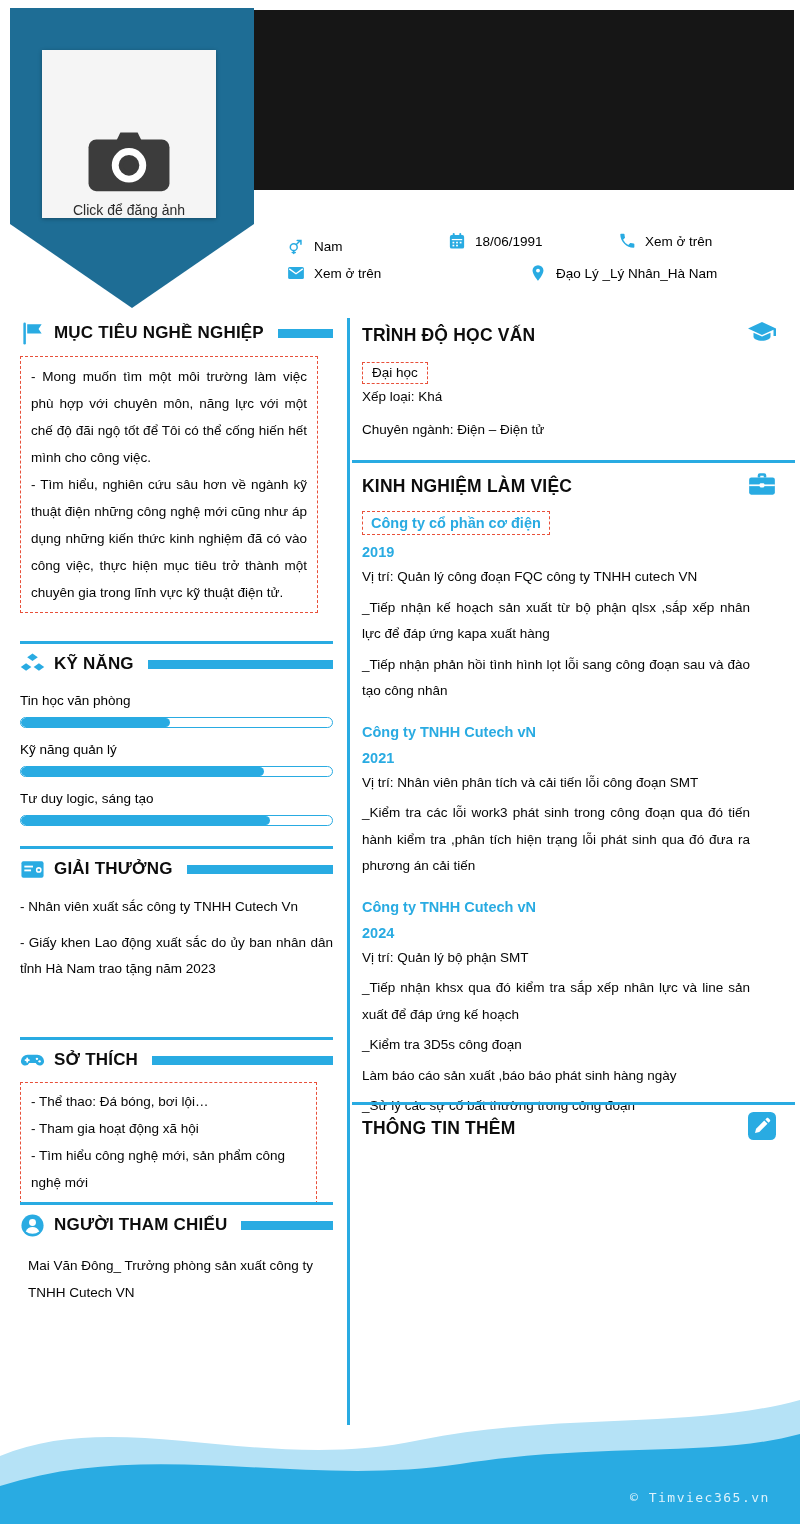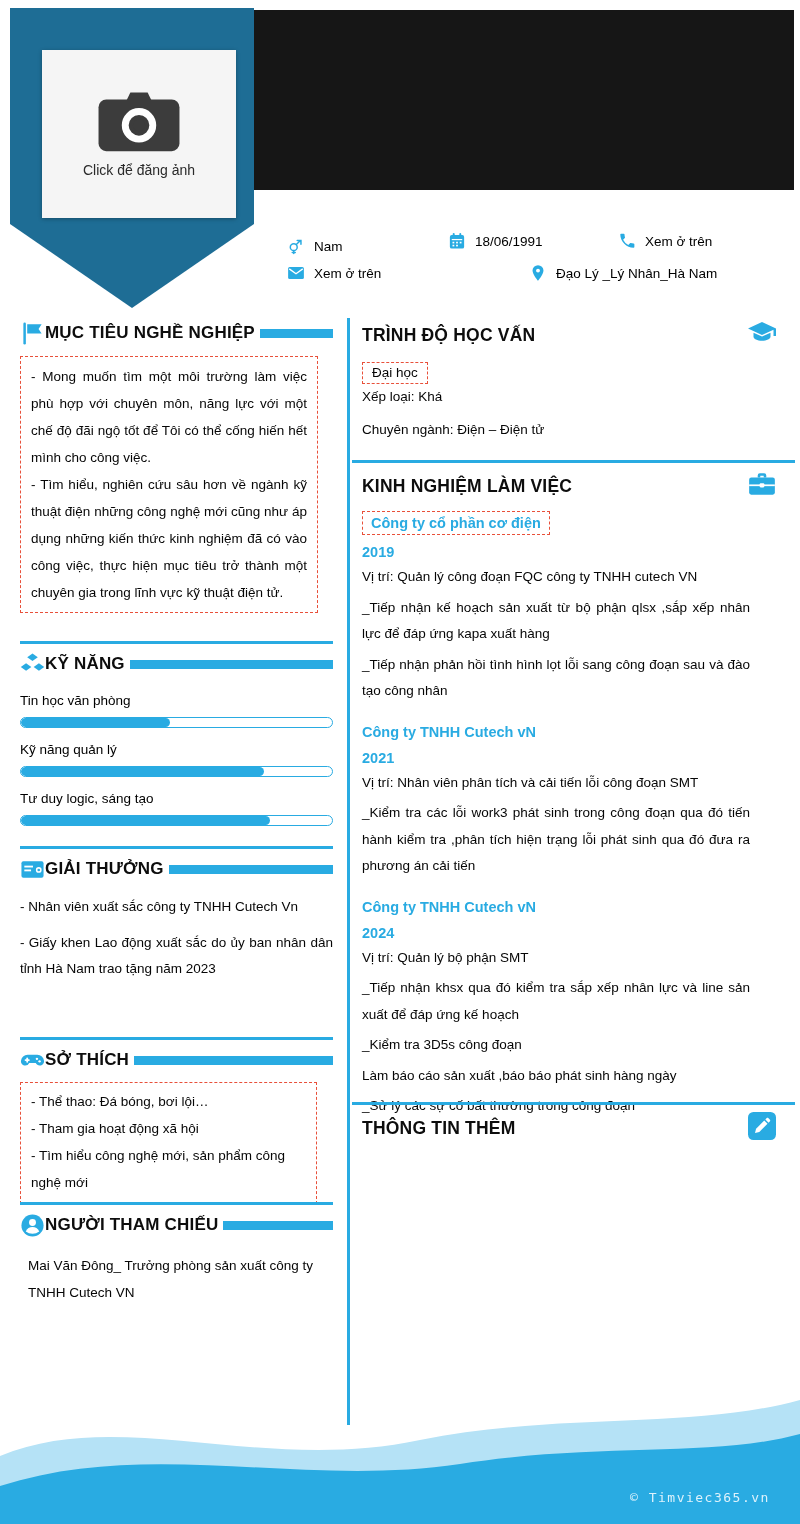--- a/index.html
+++ b/index.html
@@ -6,38 +6,38 @@
   html,body { background:#fff; }
   body { font-family:"Liberation Sans","DejaVu Sans",sans-serif; color:#060606; }
   .page { position:relative; width:800px; height:1524px; margin:0 auto; background:#fff; overflow:hidden; }
 
   
   .header-black { position:absolute; left:130px; top:10px; width:664px; height:180px; background:#161616; z-index:1; }
   .name { position:absolute; left:155px; top:52px; color:#fff; font-size:31px; font-weight:bold; letter-spacing:1px; }
   .job-title { position:absolute; left:157px; top:102px; color:#fff; font-size:13.5px; letter-spacing:.5px; }
   .ribbon { position:absolute; left:10px; top:8px; width:244px; height:300px; background:#1e6d95;
             clip-path:polygon(0 0,100% 0,100% 72%,50% 100%,0 72%); z-index:2; }
-  .photo-box { position:absolute; left:42px; top:50px; width:194px; height:168px; background:#f5f5f5; z-index:3;
-               display:flex; flex-direction:column; align-items:center; justify-content:center; gap:10px;
+  .photo-box { position:absolute; left:42px; top:50px; width:174px; height:168px; background:#f5f5f5; z-index:3;
+               display:flex; flex-direction:column; align-items:center; justify-content:flex-end; gap:10px;
                box-shadow:0 1px 4px rgba(0,0,0,.3); cursor:pointer; }
   .cam { width:84px; height:62px; }
   .photo-label { font-size:14px; color:#2a2a2a; }
 
   
   .contact-item { position:absolute; display:flex; align-items:center; gap:9px; font-size:13.5px; color:#000; height:22px; z-index:1; }
   .ic { width:18px; height:18px; flex:0 0 auto; }
 
   
   .col-left  { position:absolute; left:20px;  top:0; width:313px; }
   .col-right { position:absolute; left:352px; top:0; width:443px; }
   .vline { position:absolute; left:347px; top:318px; width:3px; height:1107px; background:#29abe2; }
 
   .lsec { position:absolute; left:0; width:313px; }
   .ldiv { height:3px; background:#29abe2; margin-bottom:5px; }
-  .lhead { display:flex; align-items:center; height:30px;text-align:right; }
+  .lhead { display:flex; align-items:center; gap:9px; height:30px;text-align:right; }
   .lhead .hic { width:25px; height:25px; flex:0 0 auto; }
   .lhead h2 { font-size:17px; color:#0d0d0d; letter-spacing:.2px; white-space:nowrap; }
   .lhead .bar { flex:1; height:9px; background:#29abe2; margin-left:5px; }
 
   .dashed { border:1px dashed #e8503a; }
   .obj-box { margin-top:8px; width:298px; padding:6px 10px; font-size:13.5px; line-height:27px; text-align:justify; }
   .hobby-box { margin-top:7px; width:297px; padding:5px 10px 7px; font-size:13.5px; line-height:27px; }
 
   .skill { margin-top:14px; }
   .skill .lbl { font-size:13.5px; color:#000; }

